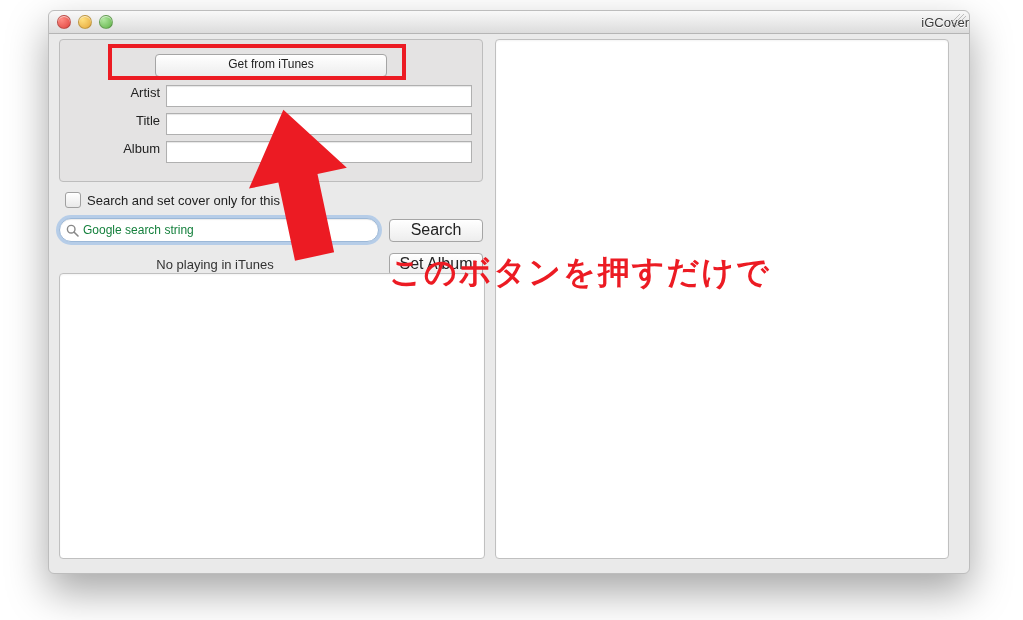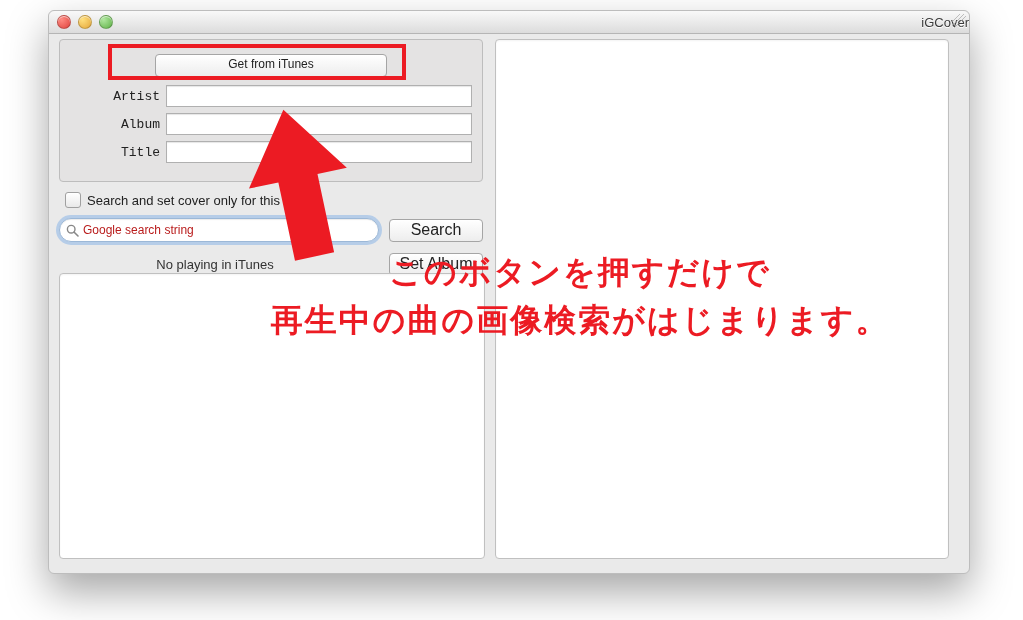--- a/index.html
+++ b/index.html
@@ -88,24 +88,22 @@
     font-size: 12px;
     color: #222;
     background: linear-gradient(#ffffff, #ededed);
     border: 1px solid #a5a5a5;
     border-radius: 4px;
     box-shadow: inset 0 1px 0 #fff, 0 1px 0 rgba(0,0,0,0.05);
     cursor: default;
   }
   .field-row {
     display: flex;
-    align-items: center;
     margin: 6px 0;
     height: 22px;
-    font-family: Liberation Mono, monospace;
   }
   .field-row label {
     width: 90px;
     text-align: right;
     padding-right: 6px;
     font-size: 13px;
     color: #222;
   }
   .text-input {
     flex: 1;
@@ -147,21 +145,21 @@
     border: 1px solid #9cb8d7;
     border-radius: 12px;
     box-shadow: 0 0 0 3px rgba(120,170,230,0.45), inset 0 1px 1px rgba(0,0,0,0.08);
     padding: 0 6px;
   }
   .mag {
     width: 13px; height: 13px; margin-right: 4px;
     position: relative;
   }
   .mag svg { display: block; }
-  .search-pill span.ph { color: #b91c1c; font-size: 12px; }
+  .search-pill span.ph { color: #15803d; font-size: 12px; }
   .side-button {
     width: 92px;
     height: 21px;
     line-height: 19px;
     text-align: center;
     font-size: 16px;
     background: linear-gradient(#ffffff, #ededed);
     border: 1px solid #a5a5a5;
     border-radius: 4px;
     box-shadow: inset 0 1px 0 #fff;
@@ -248,25 +246,25 @@
 
       <div class="field-group">
         <div class="highlight-box"></div>
         <div class="mac-button">Get from iTunes</div>
 
         <div class="field-row">
           <label>Artist</label>
           <div class="text-input"></div>
         </div>
         <div class="field-row">
-          <label>Album</label>
+          <label>Title</label>
           <div class="text-input"></div>
         </div>
         <div class="field-row">
-          <label>Title</label>
+          <label>Album</label>
           <div class="text-input"></div>
         </div>
       </div>
 
       <div class="checkbox-row">
         <div class="checkbox"></div>
         <span>Search and set cover only for this track</span>
       </div>
 
       <div class="search-row">
@@ -294,14 +292,13 @@
 
   </div>
 </div>
 
 <svg class="arrow" width="120" height="160">
   <polygon points="60,0 110,70 80,70 80,150 40,150 40,70 10,70" fill="#ec1b23" transform="rotate(-12 60 80)"></polygon>
 </svg>
 
 <div class="annot">
   <div>このボタンを押すだけで</div>
-  <div>再生中の曲の画像検索がはじまります。</div>
 </div>
 
 </body></html>

